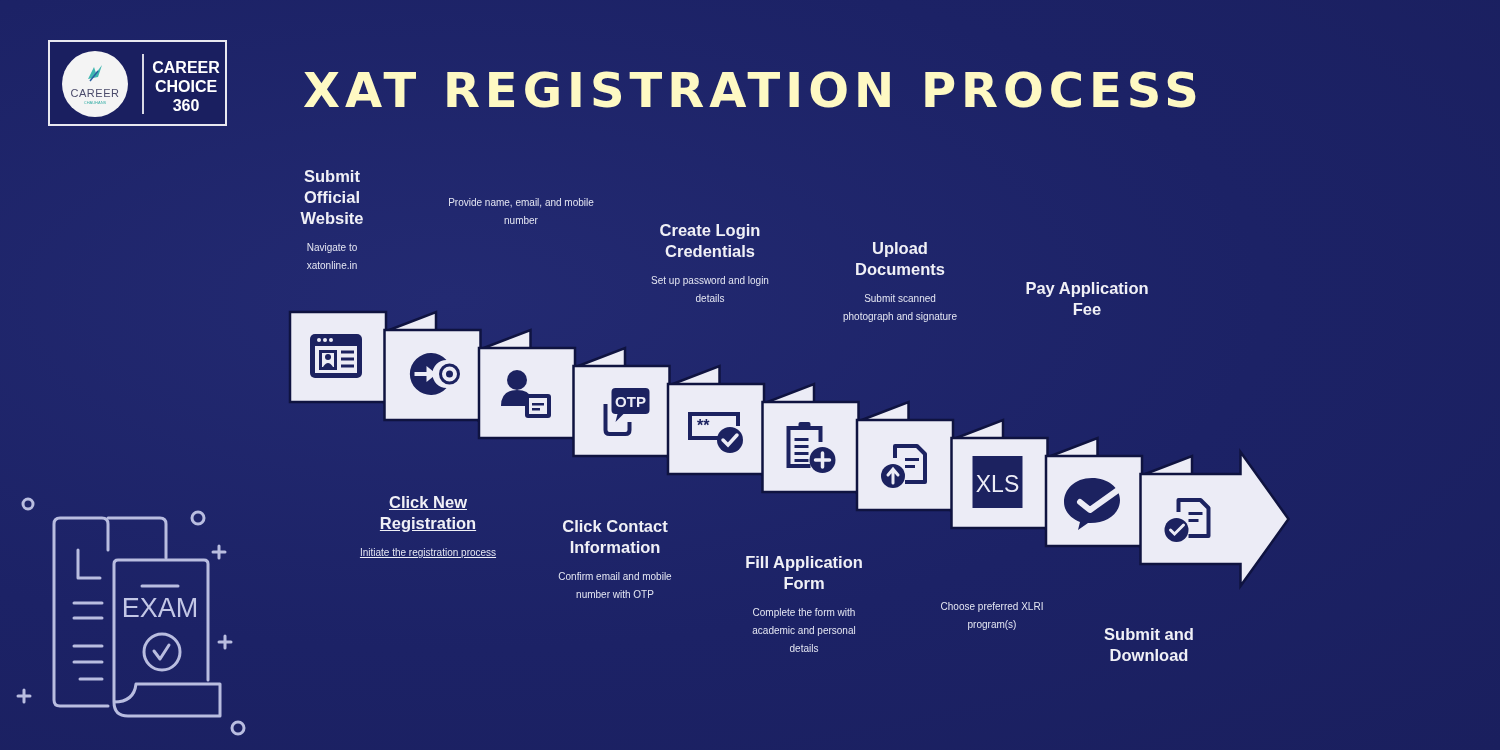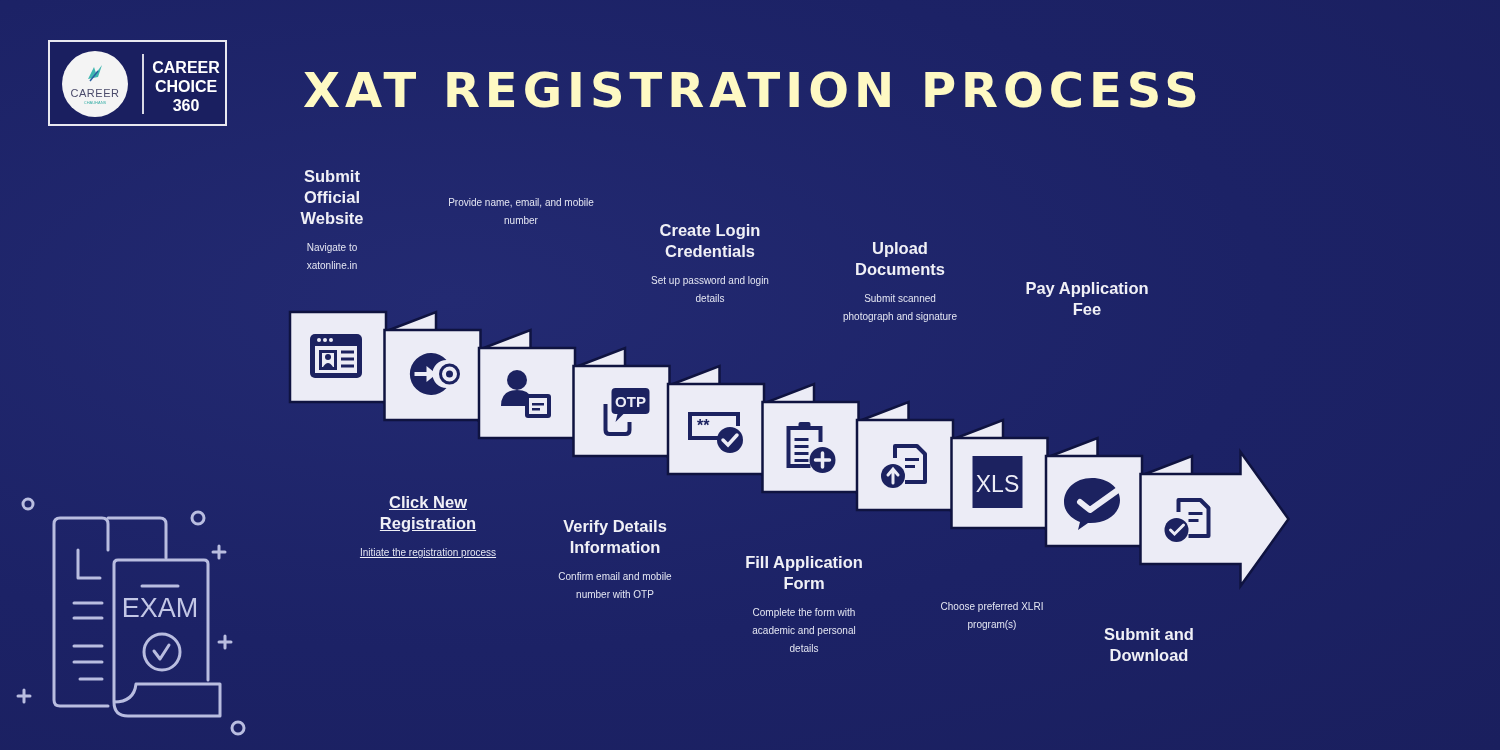--- a/index.html
+++ b/index.html
@@ -47,21 +47,21 @@
   <div class="st-desc" style="padding:0 40px;">Navigate to xatonline.in</div>
 </div>
 <div class="step-text" style="left:343px;top:492px;text-decoration:underline;">
   <div class="st-title" style="padding:0 35px;">Click New Registration</div>
   <div class="st-desc">Initiate the registration process</div>
 </div>
 <div class="step-text" style="left:436px;top:184px;">
   <div class="st-desc" style="padding:0 12px;">Provide name, email, and mobile number</div>
 </div>
 <div class="step-text" style="left:530px;top:516px;">
-  <div class="st-title" style="padding:0 15px;">Verify Details Information</div>
+  <div class="st-title" style="padding:0 15px;">Click Contact Information</div>
   <div class="st-desc" style="padding:0 16px;">Confirm email and mobile number with OTP</div>
 </div>
 <div class="step-text" style="left:625px;top:220px;">
   <div class="st-title" style="padding:0 25px;">Create Login Credentials</div>
   <div class="st-desc" style="padding:0 22px;">Set up password and login details</div>
 </div>
 <div class="step-text" style="left:719px;top:552px;">
   <div class="st-title" style="padding:0 20px;">Fill Application Form</div>
   <div class="st-desc" style="padding:0 18px;">Complete the form with academic and personal details</div>
 </div>

